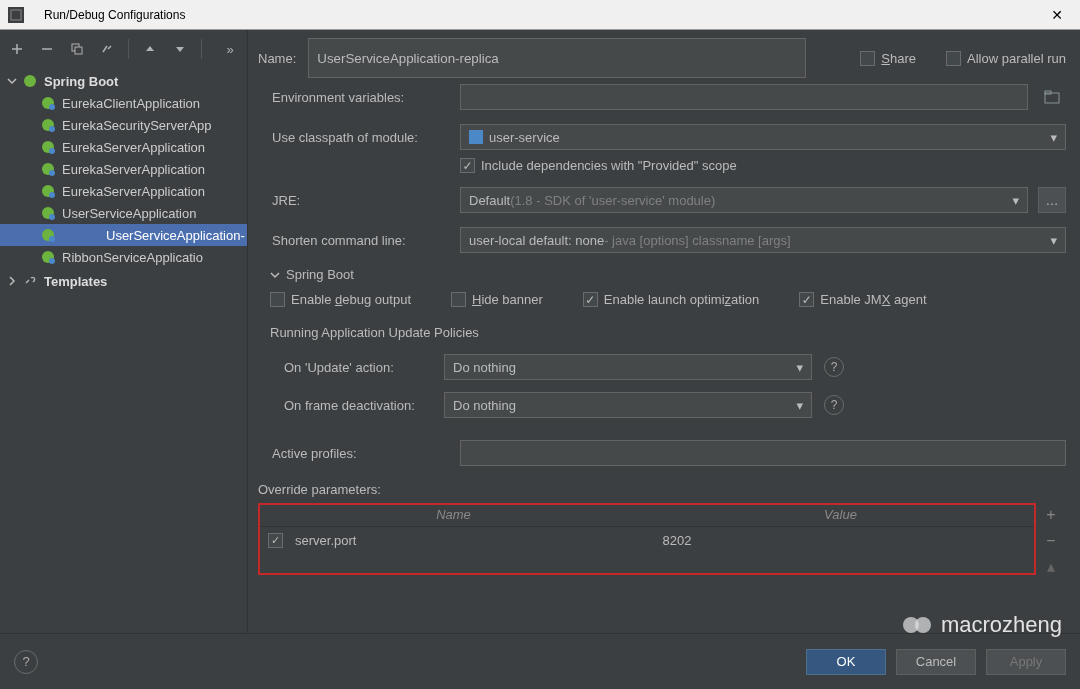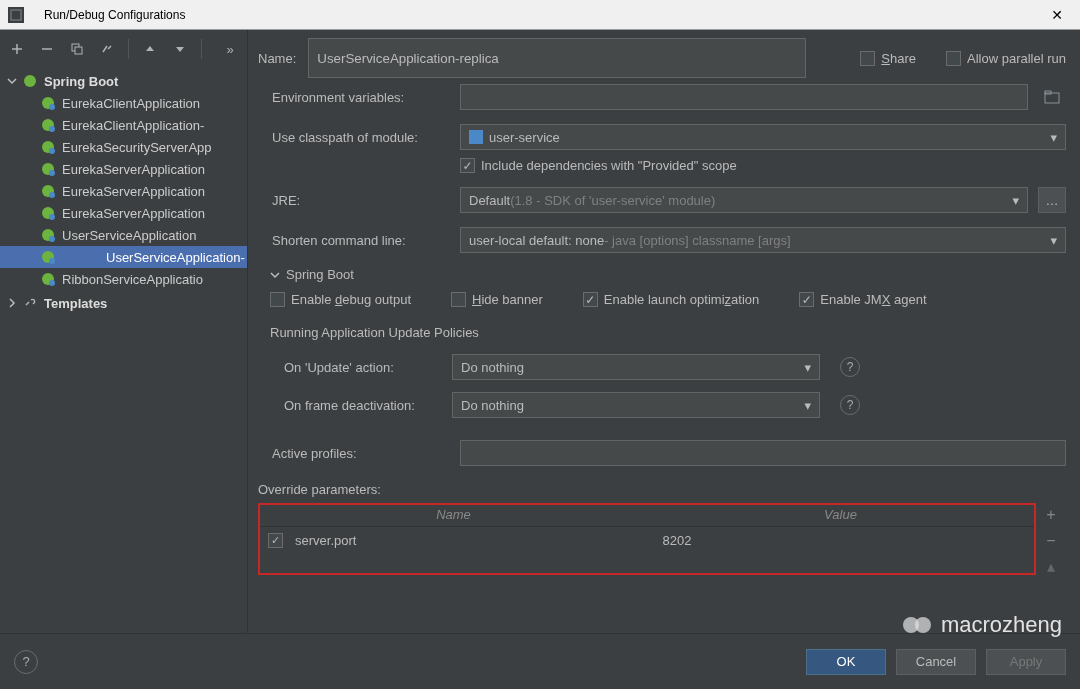--- a/index.html
+++ b/index.html
@@ -46,21 +46,21 @@
 .combo-arrow { position: absolute; right: 8px; top: 50%; transform: translateY(-50%); }
 .module-icon { width: 14px; height: 14px; margin-right: 6px; background: #4a88c7; }
 .dim { color: #808080; }
 .browse-btn { width: 28px; height: 26px; background: #4c5052; border: 1px solid #5e6060; display: flex; align-items: center; justify-content: center; cursor: pointer; }
 .folder-icon { color: #87939a; }
 
 .section-header { display: flex; align-items: center; gap: 6px; margin: 14px 0 10px 12px; cursor: pointer; }
 .section-arrow { display: inline-flex; }
 .checks-row { display: flex; gap: 40px; padding-left: 12px; margin-bottom: 18px; }
 .sub-header { padding-left: 12px; margin-bottom: 14px; }
-.indent-row { padding-left: 26px; display: flex; align-items: center; margin-bottom: 12px; gap: 12px; }
+.indent-row { padding-left: 26px; display: flex; align-items: center; margin-bottom: 12px; gap: 4px; }
 .indent-label { width: 156px; }
 .indent-combo { width: 368px; }
 .help-icon { width: 20px; height: 20px; border: 1px solid #6b6b6b; border-radius: 50%; display: flex; align-items: center; justify-content: center; cursor: pointer; color: #aaa; margin-left: 8px; font-size: 12px; }
 
 .params-section { margin-top: 16px; }
 .params-table { margin-top: 6px; display: flex; }
 .table-main { flex: 1; border: 2px solid #c62828; }
 .table-header { display: flex; background: #3c3f41; height: 22px; border-bottom: 1px solid #323232; }
 .th { flex: 1; text-align: center; color: #888; font-style: italic; padding-top: 2px; }
 .table-row { display: flex; align-items: center; height: 26px; padding: 0 8px; }
@@ -149,29 +149,20 @@
         <span>Spring Boot</span>
       </div>
       <div class="tree-node child">
           <span class="spring-icon">
             <svg viewBox="0 0 14 14">
               <circle cx="7" cy="7" r="6" fill="#6db33f"></circle>
               <circle cx="11" cy="11" r="3" fill="#4a88c7"></circle>
             </svg>
           </span>
           <span>EurekaClientApplication</span>
-        </div>
-      <div class="tree-node child">
-          <span class="spring-icon">
-            <svg viewBox="0 0 14 14">
-              <circle cx="7" cy="7" r="6" fill="#6db33f"></circle>
-              <circle cx="11" cy="11" r="3" fill="#4a88c7"></circle>
-            </svg>
-          </span>
-          <span>EurekaClientApplication-</span>
         </div>
       <div class="tree-node child">
           <span class="spring-icon">
             <svg viewBox="0 0 14 14">
               <circle cx="7" cy="7" r="6" fill="#6db33f"></circle>
               <circle cx="11" cy="11" r="3" fill="#4a88c7"></circle>
             </svg>
           </span>
           <span>EurekaSecurityServerApp</span>
         </div>

